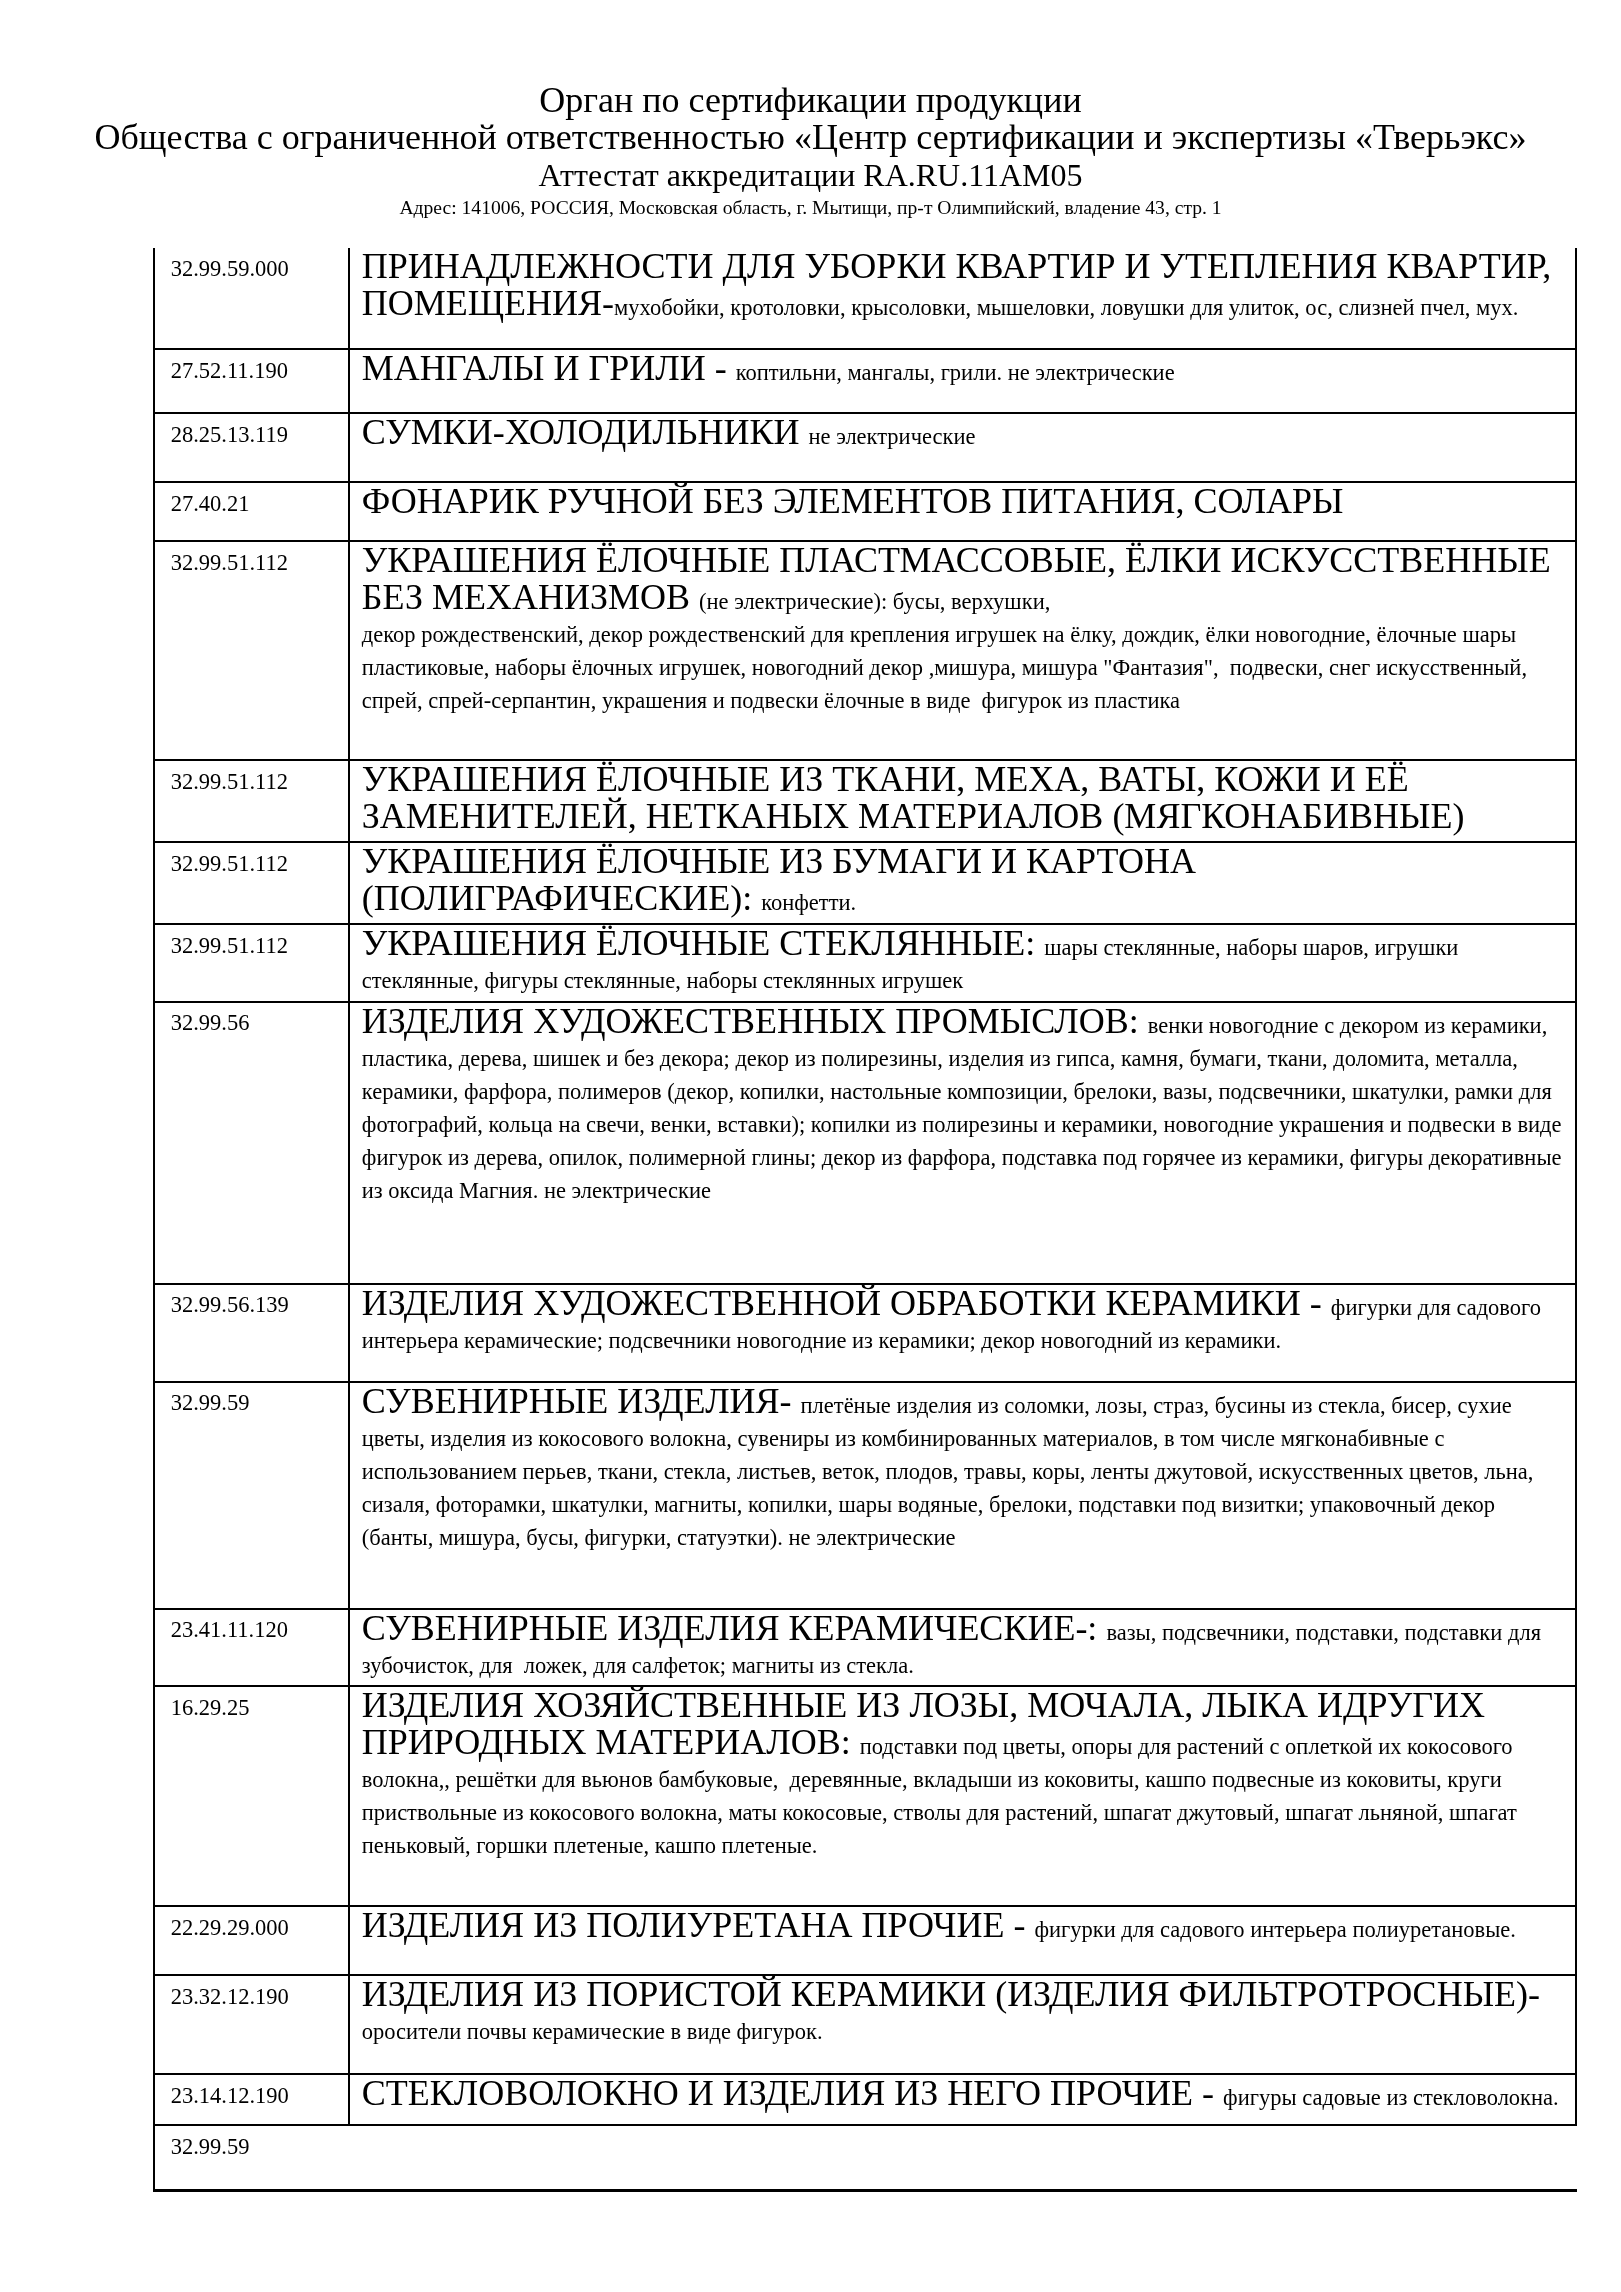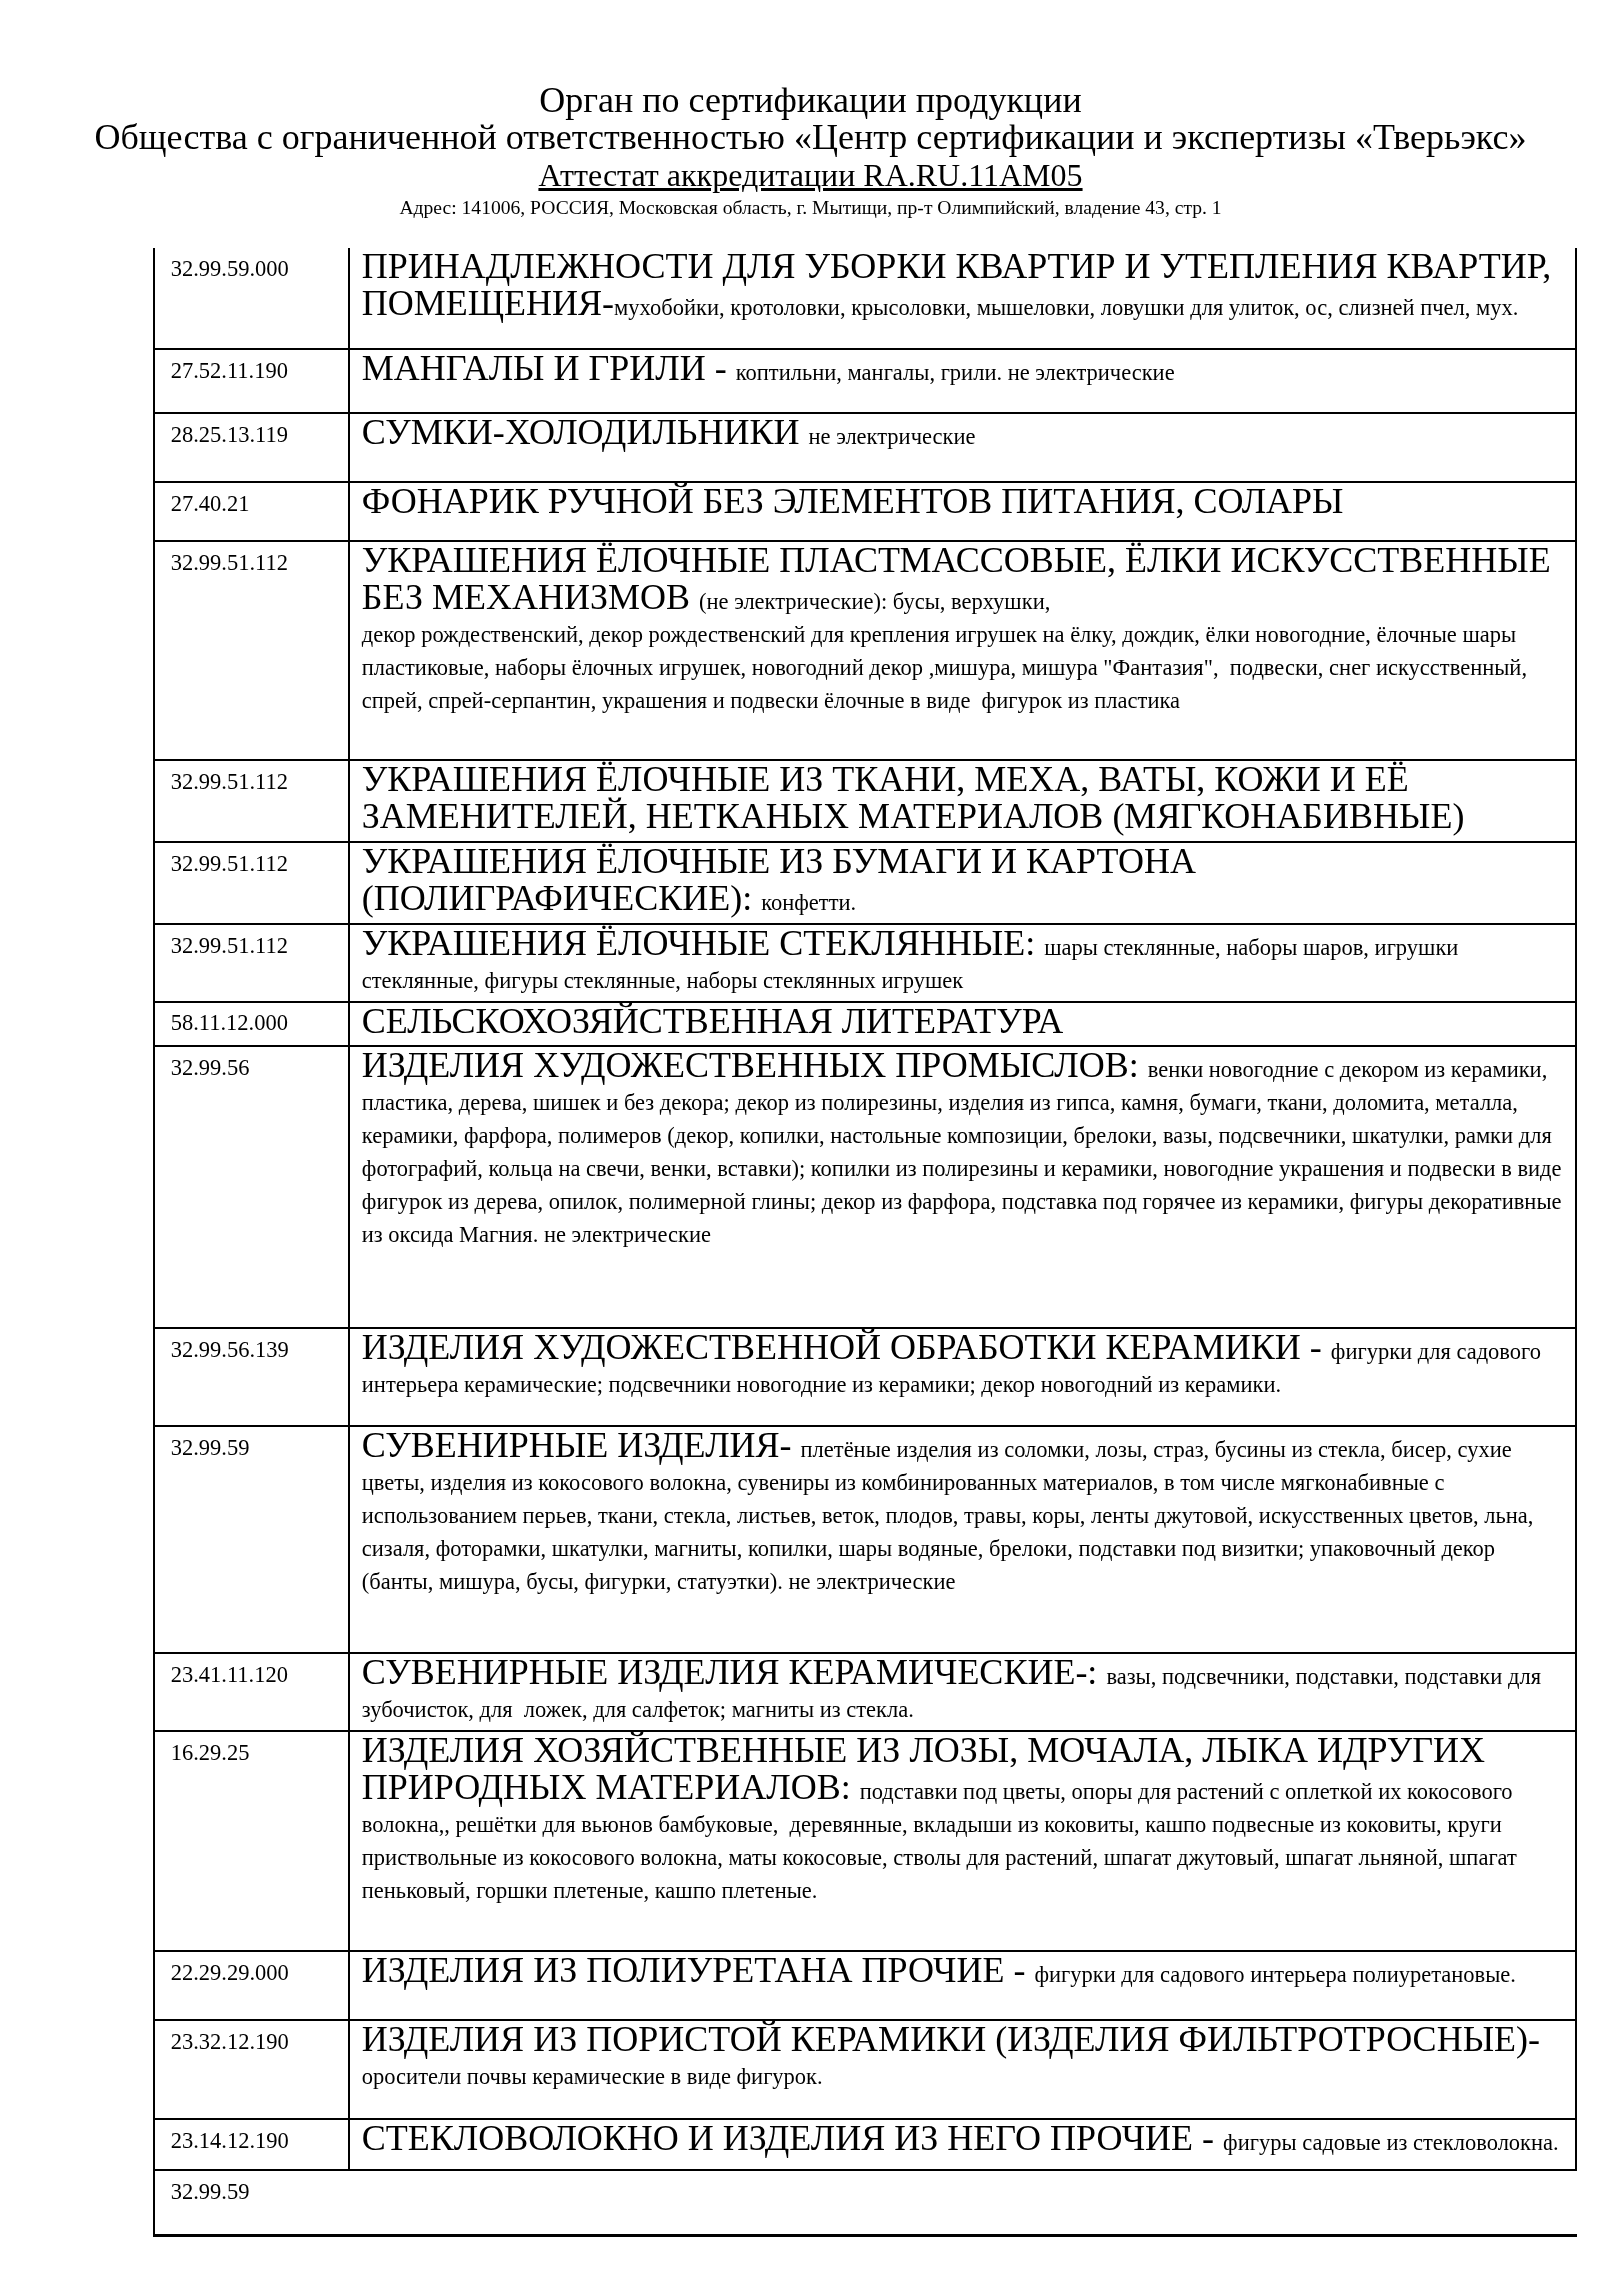--- a/index.html
+++ b/index.html
@@ -19,21 +19,20 @@
     text-align: center;
     padding-top: 82px;
   }
   .h-line1, .h-line2 {
     font-size: 36px;
     line-height: 37px;
   }
   .h-line3 {
     font-size: 32px;
     line-height: 39px;
-    text-decoration: underline;
   }
   .h-address {
     font-size: 19.6px;
     line-height: 25.5px;
   }
   .products-table {
     margin: 27.4px 0 0 153px;
     width: 1424px;
     box-sizing: border-box;
   }
@@ -113,24 +112,20 @@
   <div class="trow" style="min-height:39px">
     <div class="cell code-cell"><span>32.99.51.112</span></div>
     <div class="cell desc-cell"><span class="caps">УКРАШЕНИЯ ЁЛОЧНЫЕ ИЗ БУМАГИ И КАРТОНА (ПОЛИГРАФИЧЕСКИЕ): </span><span>конфетти.</span></div>
   </div>
 
   <div class="trow" style="min-height:71px">
     <div class="cell code-cell"><span>32.99.51.112</span></div>
     <div class="cell desc-cell"><span class="caps">УКРАШЕНИЯ ЁЛОЧНЫЕ СТЕКЛЯННЫЕ: </span><span>шары стеклянные, наборы шаров, игрушки стеклянные, фигуры стеклянные, наборы стеклянных игрушек</span></div>
   </div>
 
-  <div class="trow" style="min-height:37px">
-    <div class="cell code-cell"><span>58.11.12.000</span></div>
-    <div class="cell desc-cell"><span class="caps">СЕЛЬСКОХОЗЯЙСТВЕННАЯ ЛИТЕРАТУРА</span><span></span></div>
-  </div>
 
   <div class="trow" style="min-height:282px">
     <div class="cell code-cell"><span>32.99.56</span></div>
     <div class="cell desc-cell"><span class="caps">ИЗДЕЛИЯ ХУДОЖЕСТВЕННЫХ ПРОМЫСЛОВ: </span><span>венки новогодние с декором из керамики, пластика, дерева, шишек и без декора; декор из полирезины, изделия из гипса, камня, бумаги, ткани, доломита, металла, керамики, фарфора, полимеров (декор, копилки, настольные композиции, брелоки, вазы, подсвечники, шкатулки, рамки для фотографий, кольца на свечи, венки, вставки); копилки из полирезины и керамики, новогодние украшения и подвески в виде фигурок из дерева, опилок, полимерной глины; декор из фарфора, подставка под горячее из керамики, фигуры декоративные из оксида Магния. не электрические</span></div>
   </div>
 
   <div class="trow" style="min-height:98px">
     <div class="cell code-cell"><span>32.99.56.139</span></div>
     <div class="cell desc-cell"><span class="caps">ИЗДЕЛИЯ ХУДОЖЕСТВЕННОЙ ОБРАБОТКИ КЕРАМИКИ - </span><span>фигурки для садового интерьера керамические; подсвечники новогодние из керамики; декор новогодний из керамики.</span></div>
   </div>

